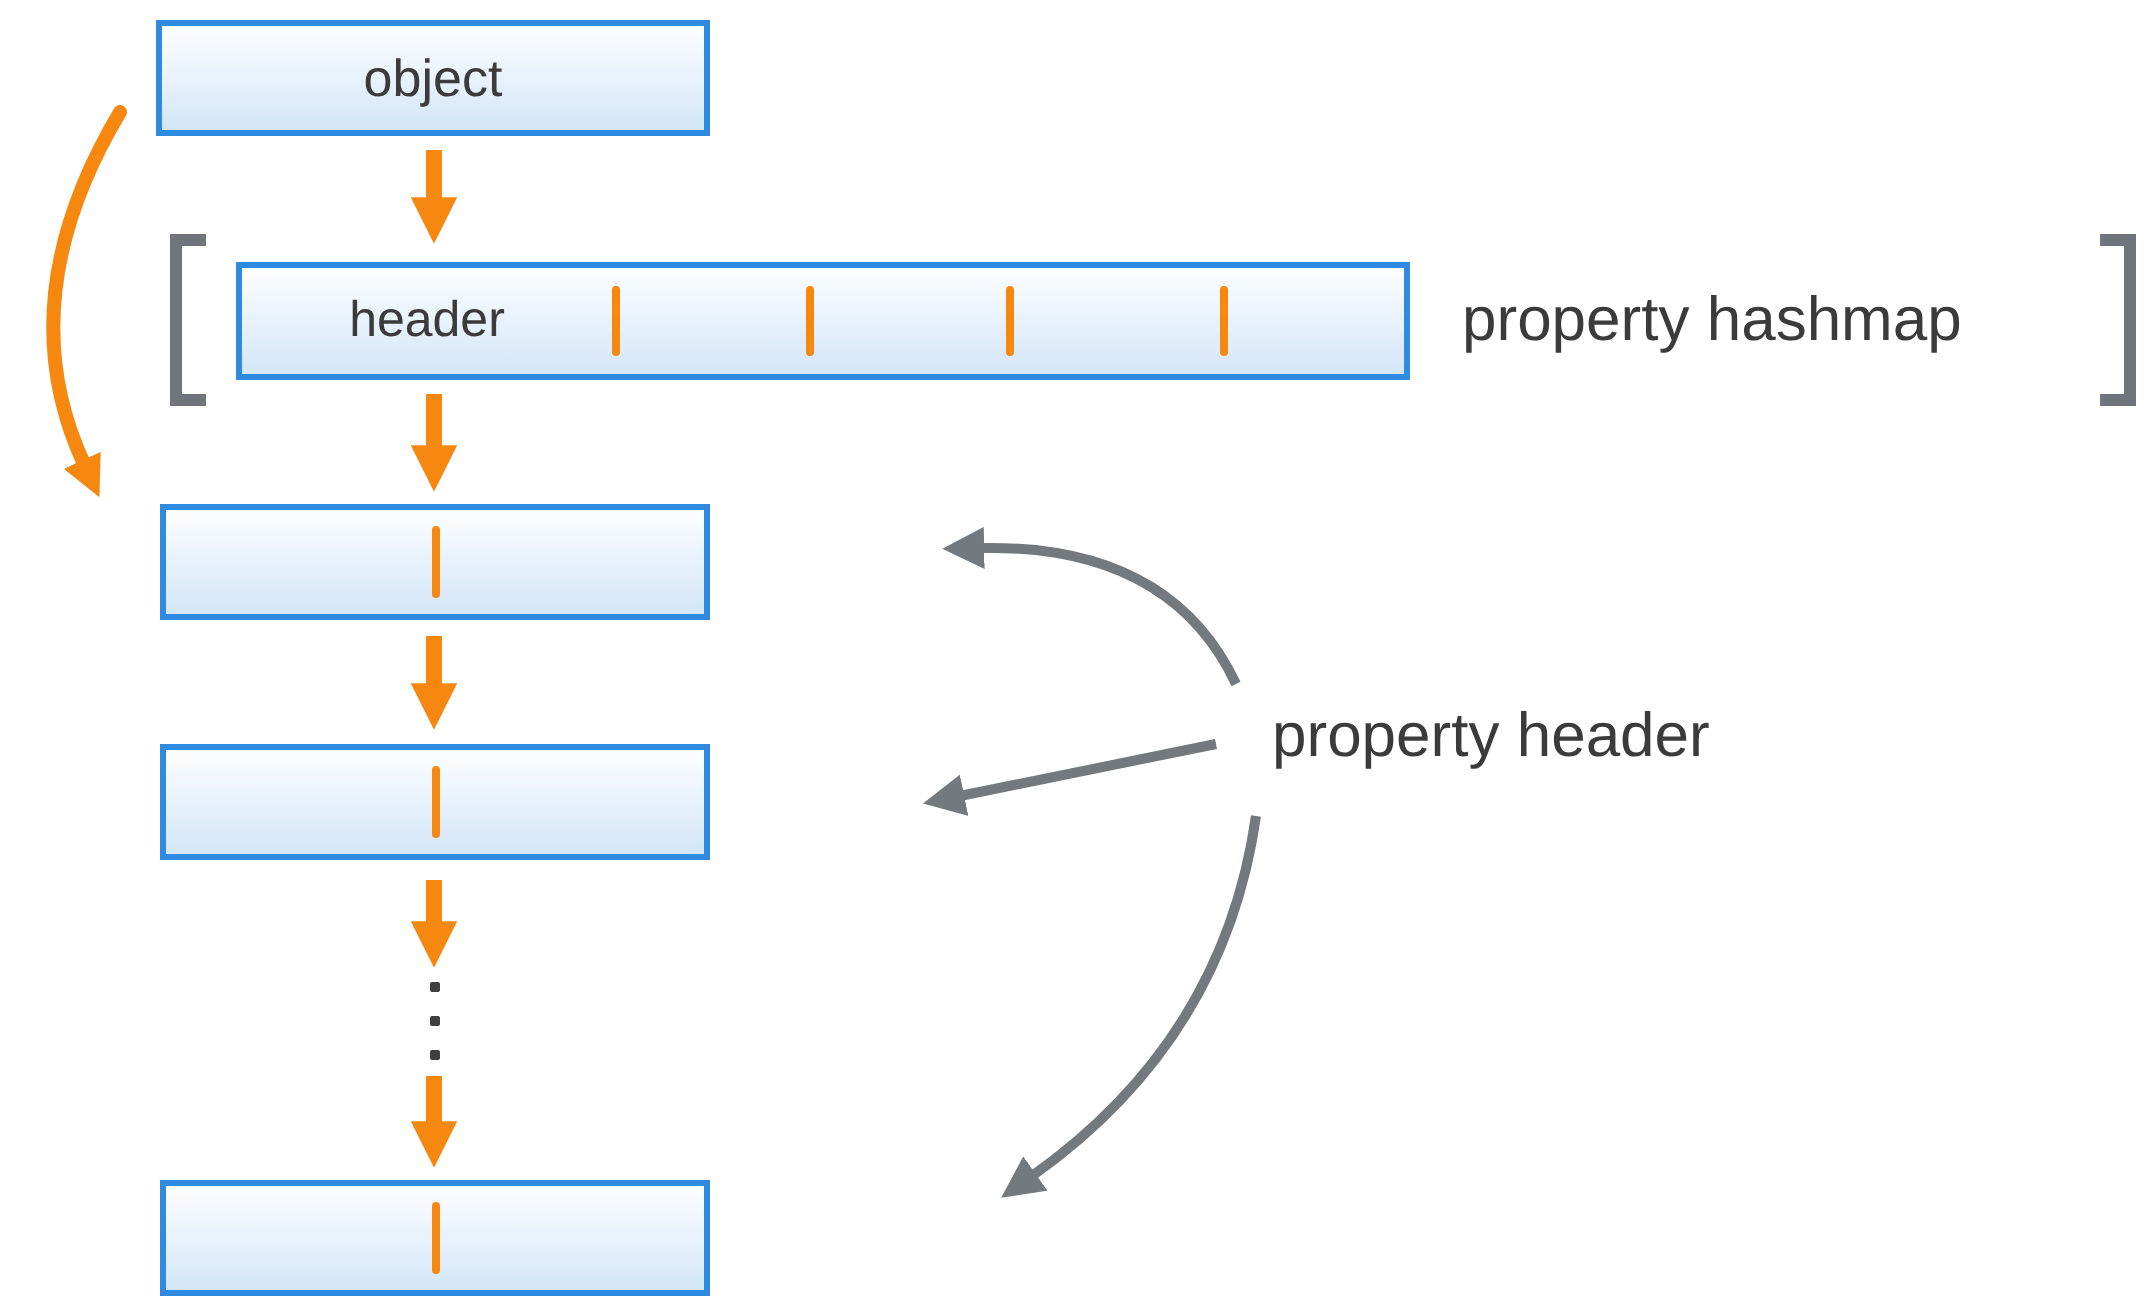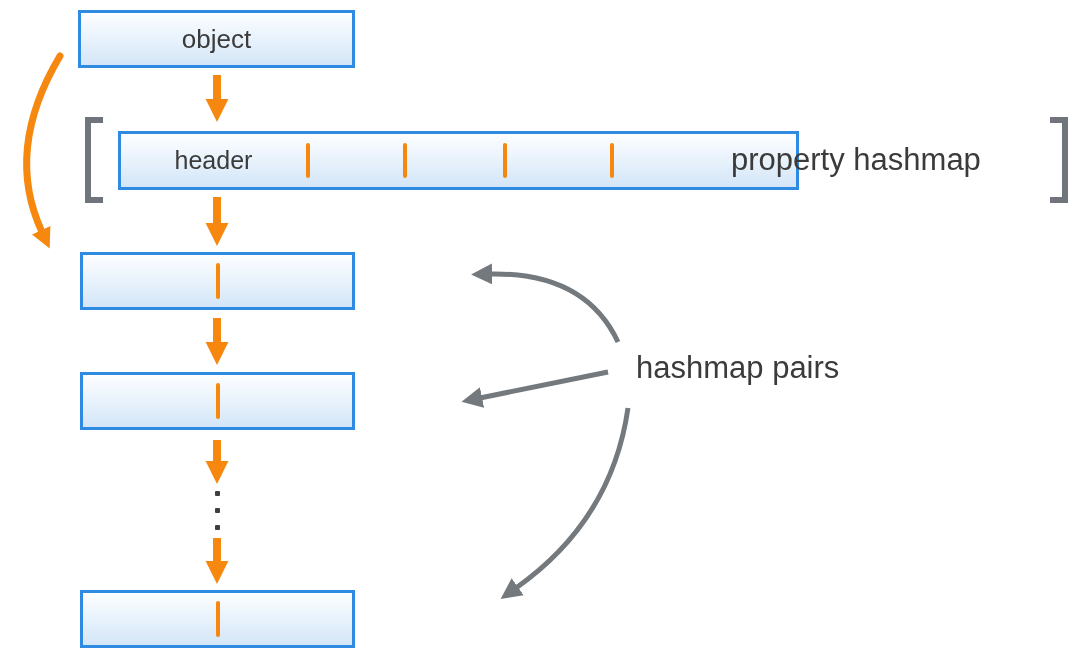--- a/index.html
+++ b/index.html
@@ -20,21 +20,21 @@
   .box-label {
     position: absolute;
     inset: 0;
     display: flex;
     align-items: center;
     justify-content: center;
     font-size: 26px;
     color: var(--text, #3a3a3a);
   }
   .object-box { left: 78px; top: 10px; width: 277px; height: 58px; }
-  .header-box { left: 118px; top: 131px; width: 681px; height: 59px; }
+  .header-box { left: 118px; top: 131px; width: 587px; height: 59px; }
   .header-cell-label {
     position: absolute; left: 0; top: 0; width: 185px; height: 100%;
     display: flex; align-items: center; justify-content: center;
     font-size: 25px; color: var(--text, #3a3a3a);
   }
   .tick {
     position: absolute;
     top: 9px; bottom: 9px; width: 4px;
     background: var(--orange, #f6870f);
     border-radius: 2px;
@@ -121,21 +121,21 @@
   <div class="box pair-box pair-box-3">
     <div class="tick"></div>
   </div>
 
   <div class="dots">
     <i></i>
     <i></i>
     <i></i>
   </div>
 
-  <div class="caption pairs-caption">hashmap pairs</div>
+  <div class="caption pairs-caption">property header</div>
 
   <svg class="overlay" viewBox="0 0 1078 656" aria-hidden="true">
     <defs>
       <marker id="headOrange" viewBox="0 0 10 10" refX="1" refY="5" markerWidth="2.9" markerHeight="2.9" orient="auto">
         <path d="M0,0 L10,5 L0,10 Z" style="fill: var(--orange, #f6870f);"></path>
       </marker>
       <marker id="headGray" viewBox="0 0 10 10" refX="1" refY="5" markerWidth="4.2" markerHeight="4.2" orient="auto">
         <path d="M0,0 L10,5 L0,10 Z" style="fill: var(--gray-arrow, #74797e);"></path>
       </marker>
     </defs>

